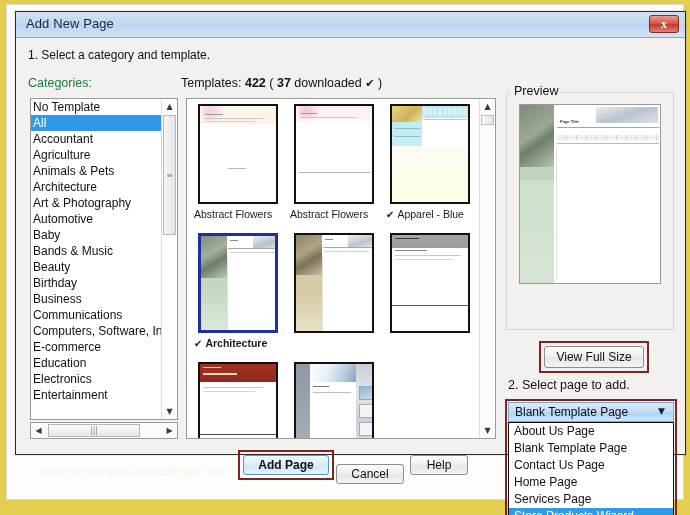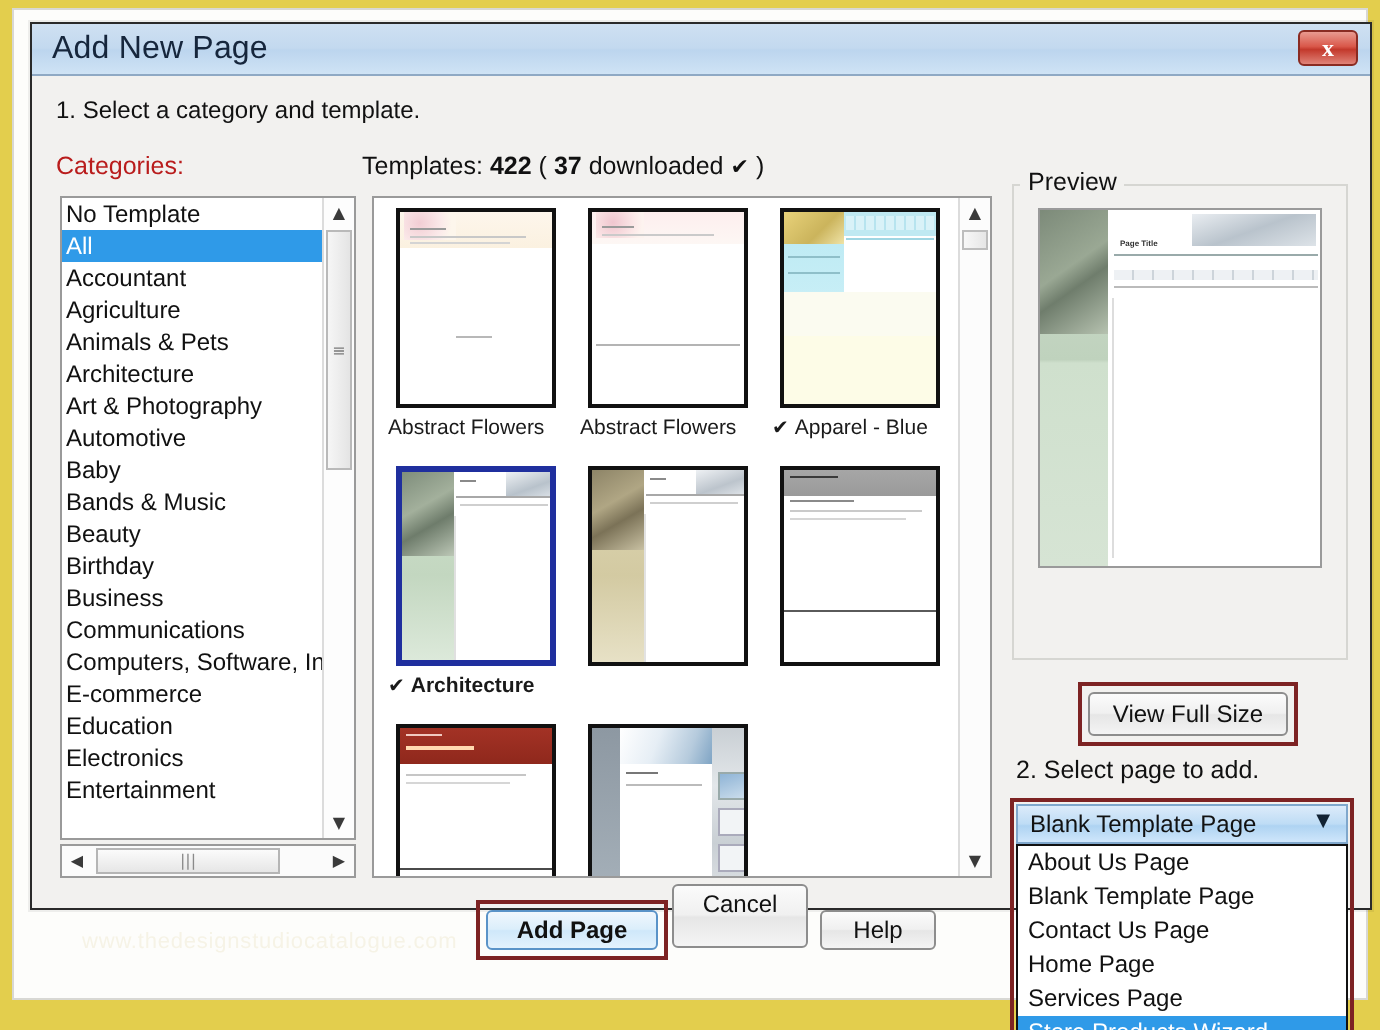--- a/index.html
+++ b/index.html
@@ -40,21 +40,21 @@
   .titlebar {
     position: absolute;
     left: 0; top: 0; right: 0; height: 26px;
     background: linear-gradient(to bottom, #cfe0f2 0%, #c3d9ef 48%, #bcd5ee 52%, #cfe3f5 100%);
     border-bottom: 1px solid #8fa9c4;
     box-sizing: border-box;
   }
   .titlebar .title {
     position: absolute;
     left: 10px; top: 4px;
-    font-size: 16px;
+    font-size: 13px;
     color: #16263c;
     letter-spacing: .1px;
   }
   .close-btn {
     position: absolute;
     right: 6px; top: 3px;
     width: 30px; height: 18px;
     border: 1px solid #8a2b22;
     border-radius: 3px;
     background: linear-gradient(to bottom, #e99a90 0%, #d9584a 45%, #c3392c 55%, #e08378 100%);
@@ -70,21 +70,21 @@
     font-family: "Liberation Serif", serif;
   }
   
   .dlg-body { position: absolute; left: 0; top: 26px; right: 0; bottom: 0; }
   .step1 {
     position: absolute; left: 12px; top: 10px;
     font-size: 12px; color: #111;
   }
   .lbl-categories {
     position: absolute; left: 12px; top: 38px;
-    font-size: 12.5px; color: #b91c1c;
+    font-size: 12.5px; color: #15803d;
   }
   .lbl-templates {
     position: absolute; left: 165px; top: 38px;
     font-size: 12.5px; color: #111; white-space: nowrap;
   }
   .lbl-templates b { font-weight: bold; }
   .chk { font-family: "DejaVu Sans", sans-serif; font-size: 11px; }
 
   
   .cat-box {
@@ -320,22 +320,22 @@
   
   .addpage-ring {
     position: absolute; left: 222px; top: 412px;
     width: 96px; height: 30px;
   }
   .btn-add {
     position: absolute; left: 227px; top: 417px;
     width: 86px; height: 20px; line-height: 18px;
   }
   .btn-cancel {
-    position: absolute; left: 320px; top: 404px;
-    width: 68px; height: 32px; line-height: 18px;
+    position: absolute; left: 320px; top: 426px;
+    width: 68px; height: 20px; line-height: 18px;
   }
   .btn-help {
     position: absolute; left: 394px; top: 417px;
     width: 58px; height: 20px; line-height: 18px; text-align: center;
   }
 
   .watermark {
     position: absolute; left: 34px; top: 460px;
     font-size: 11px; color: #f6f3e6;
     letter-spacing: .4px;

